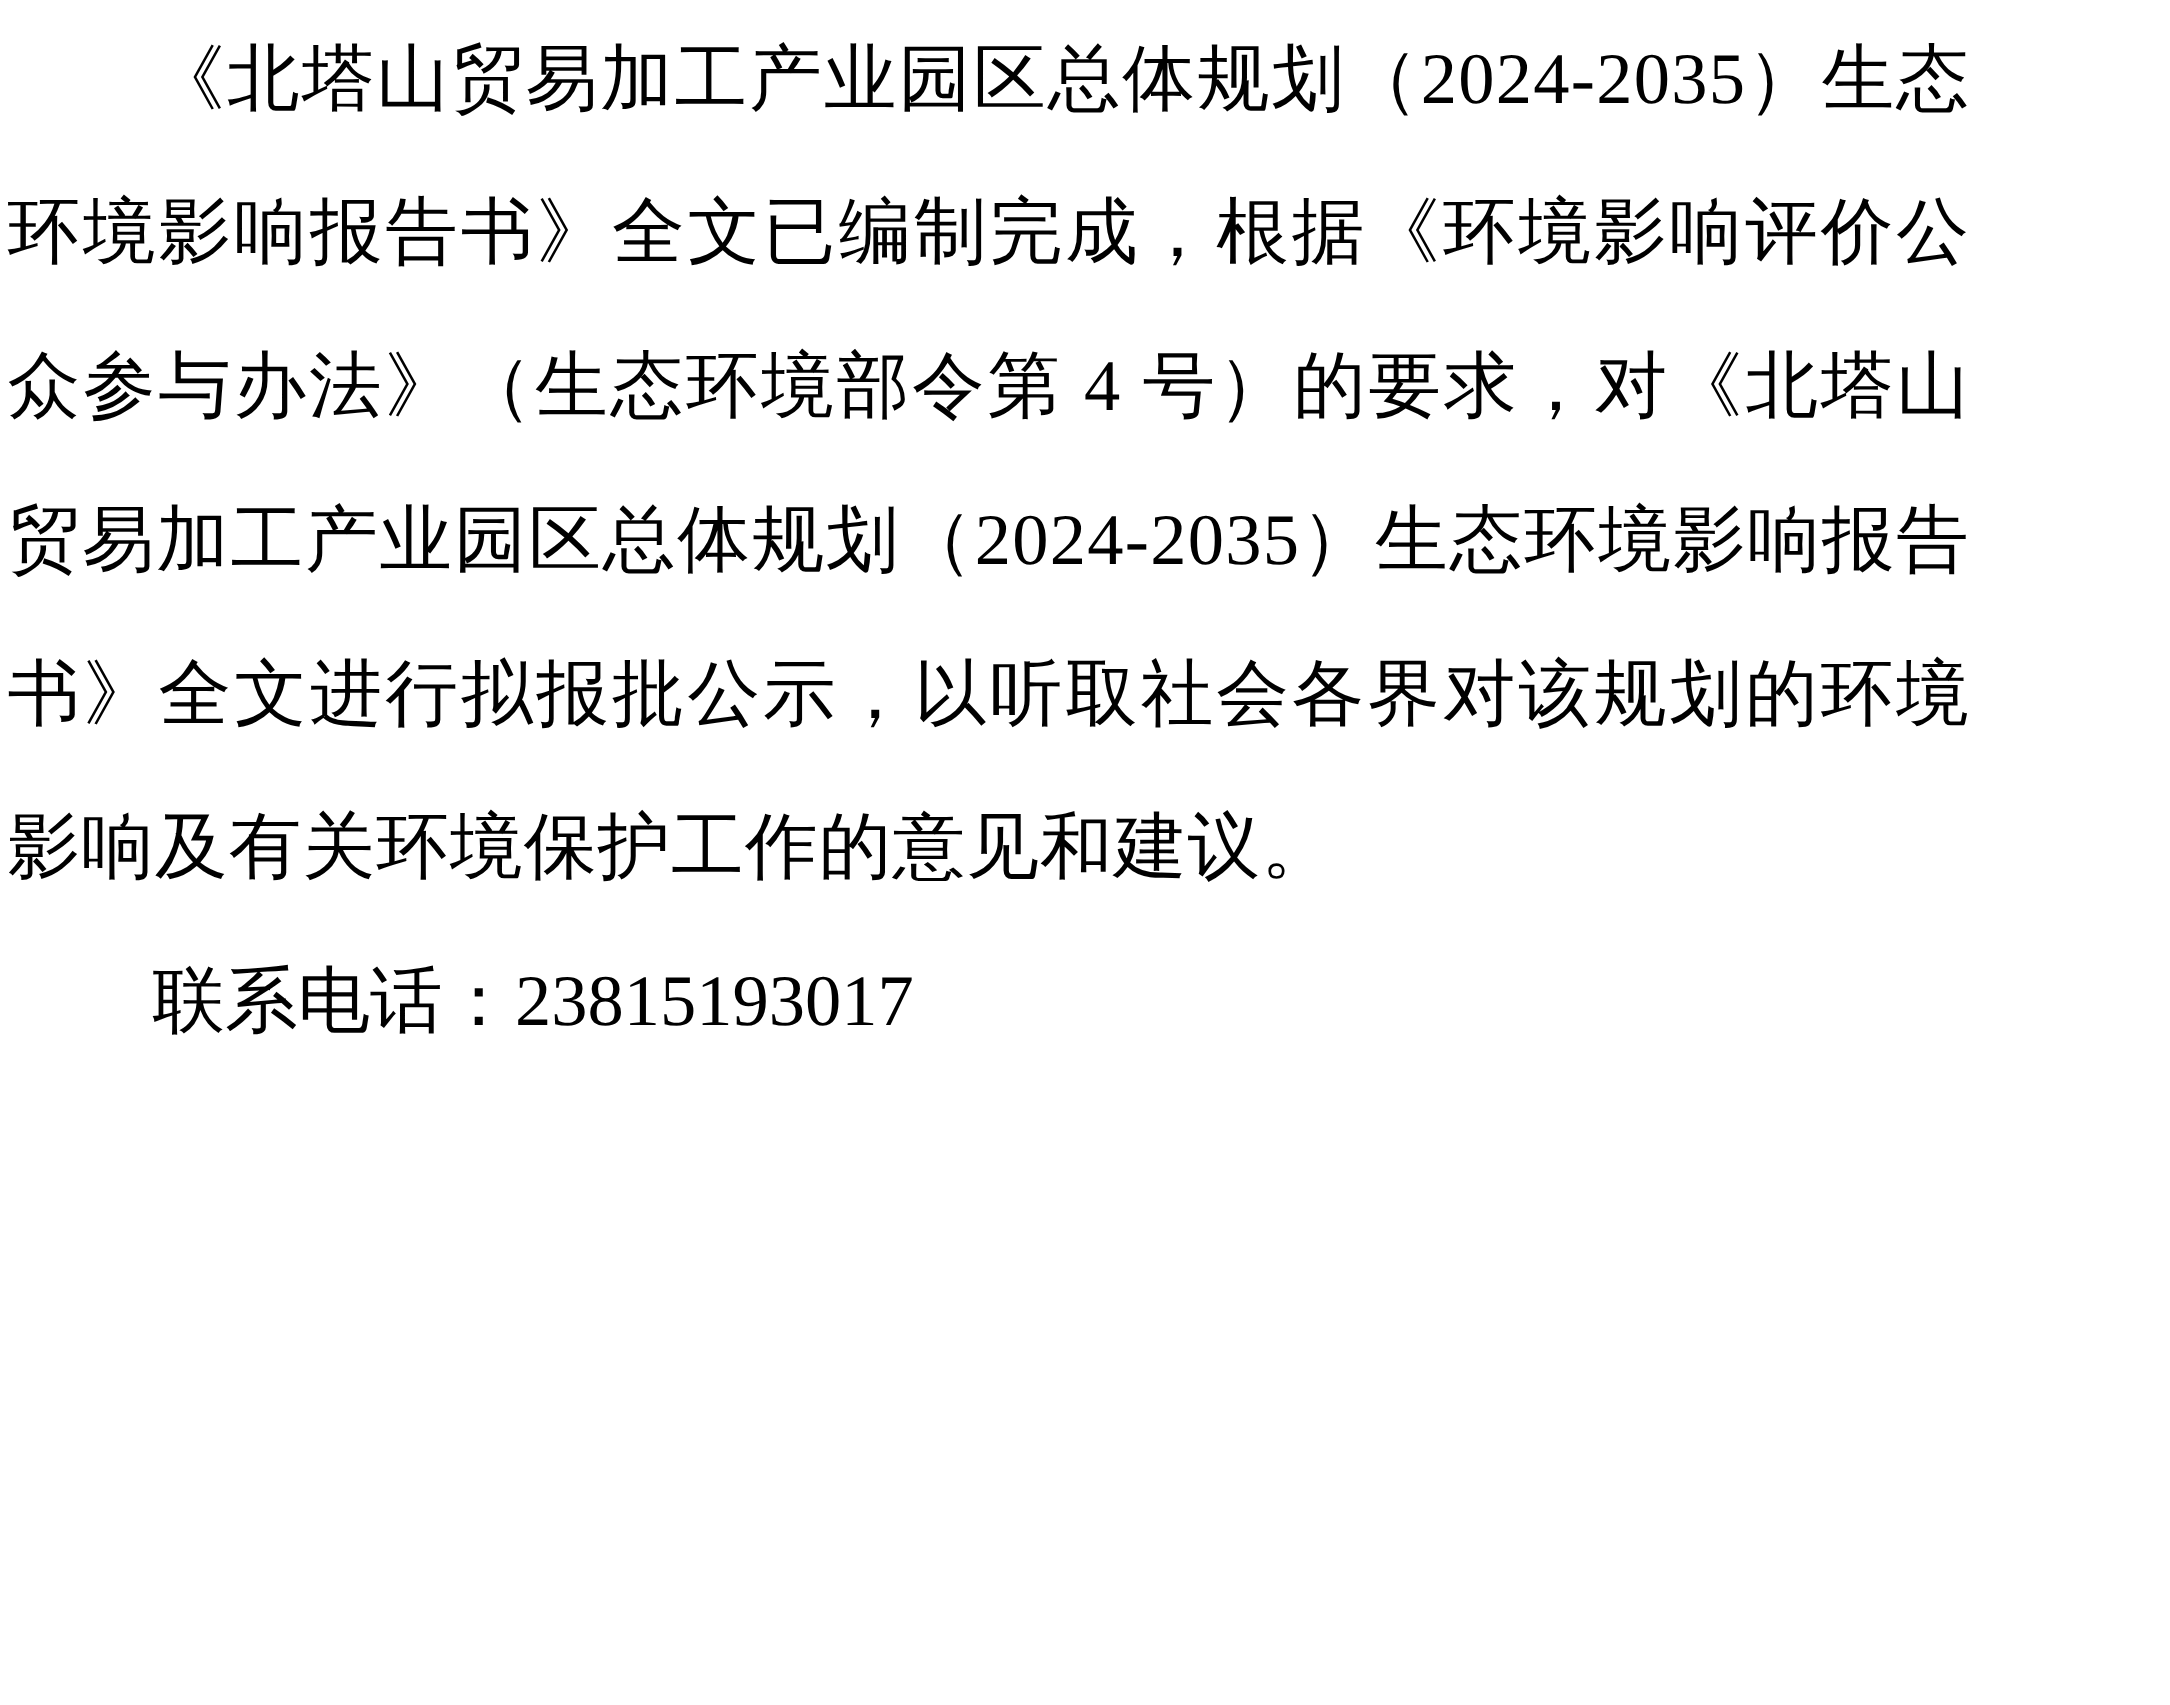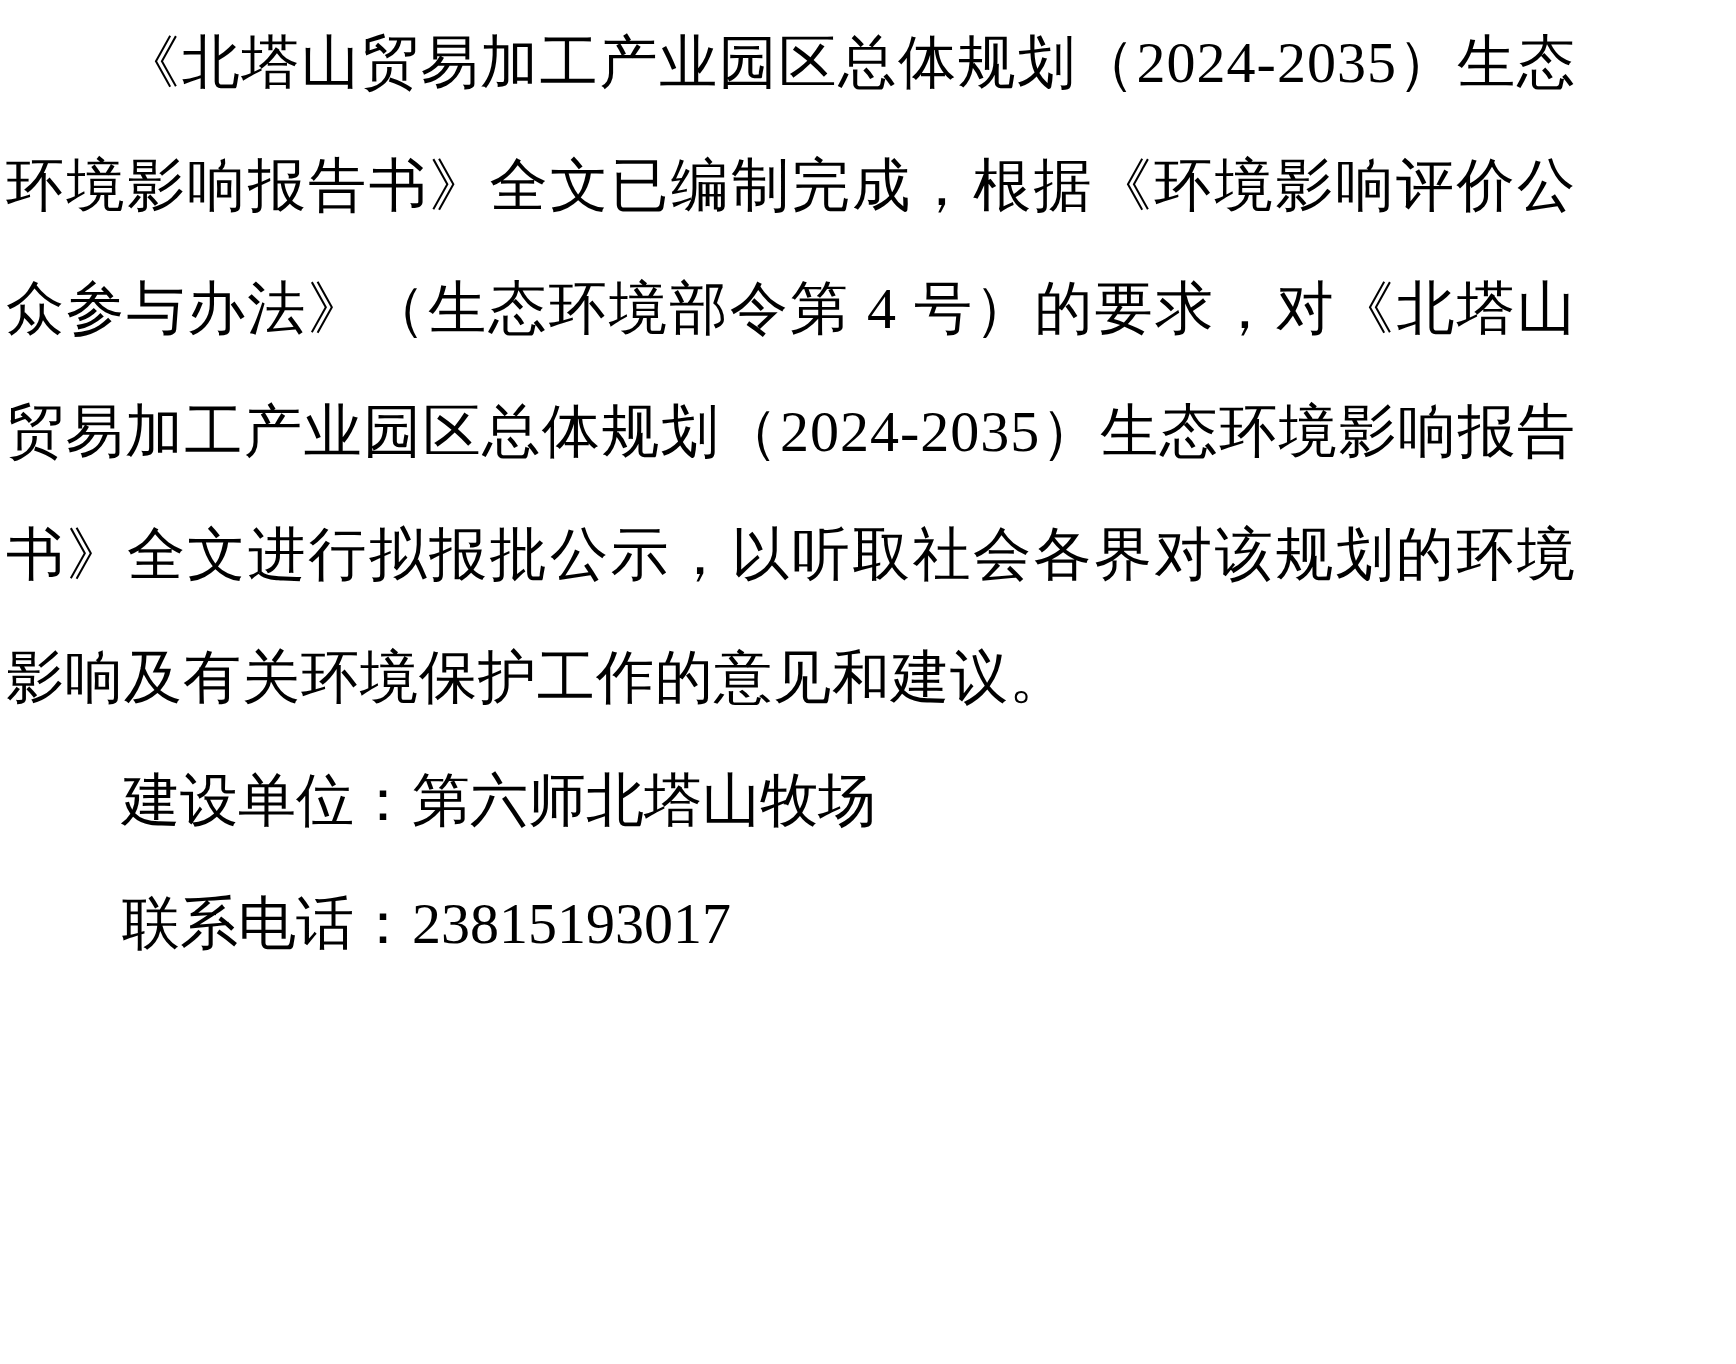--- a/index.html
+++ b/index.html
@@ -33,15 +33,14 @@
   }
   .para.latin {
     letter-spacing: 2px;
   }
 </style>
 </head>
 <body>
 
 <div class="page">
   <p class="para justified">《北塔山贸易加工产业园区总体规划（2024-2035）生态环境影响报告书》全文已编制完成，根据《环境影响评价公众参与办法》（生态环境部令第 4 号）的要求，对《北塔山贸易加工产业园区总体规划（2024-2035）生态环境影响报告书》全文进行拟报批公示，以听取社会各界对该规划的环境影响及有关环境保护工作的意见和建议。</p>
-  <p class="para">建设单位：第六师北塔山牧场</p>
   <p class="para">联系电话：23815193017</p>
 </div>
 
 </body></html>

